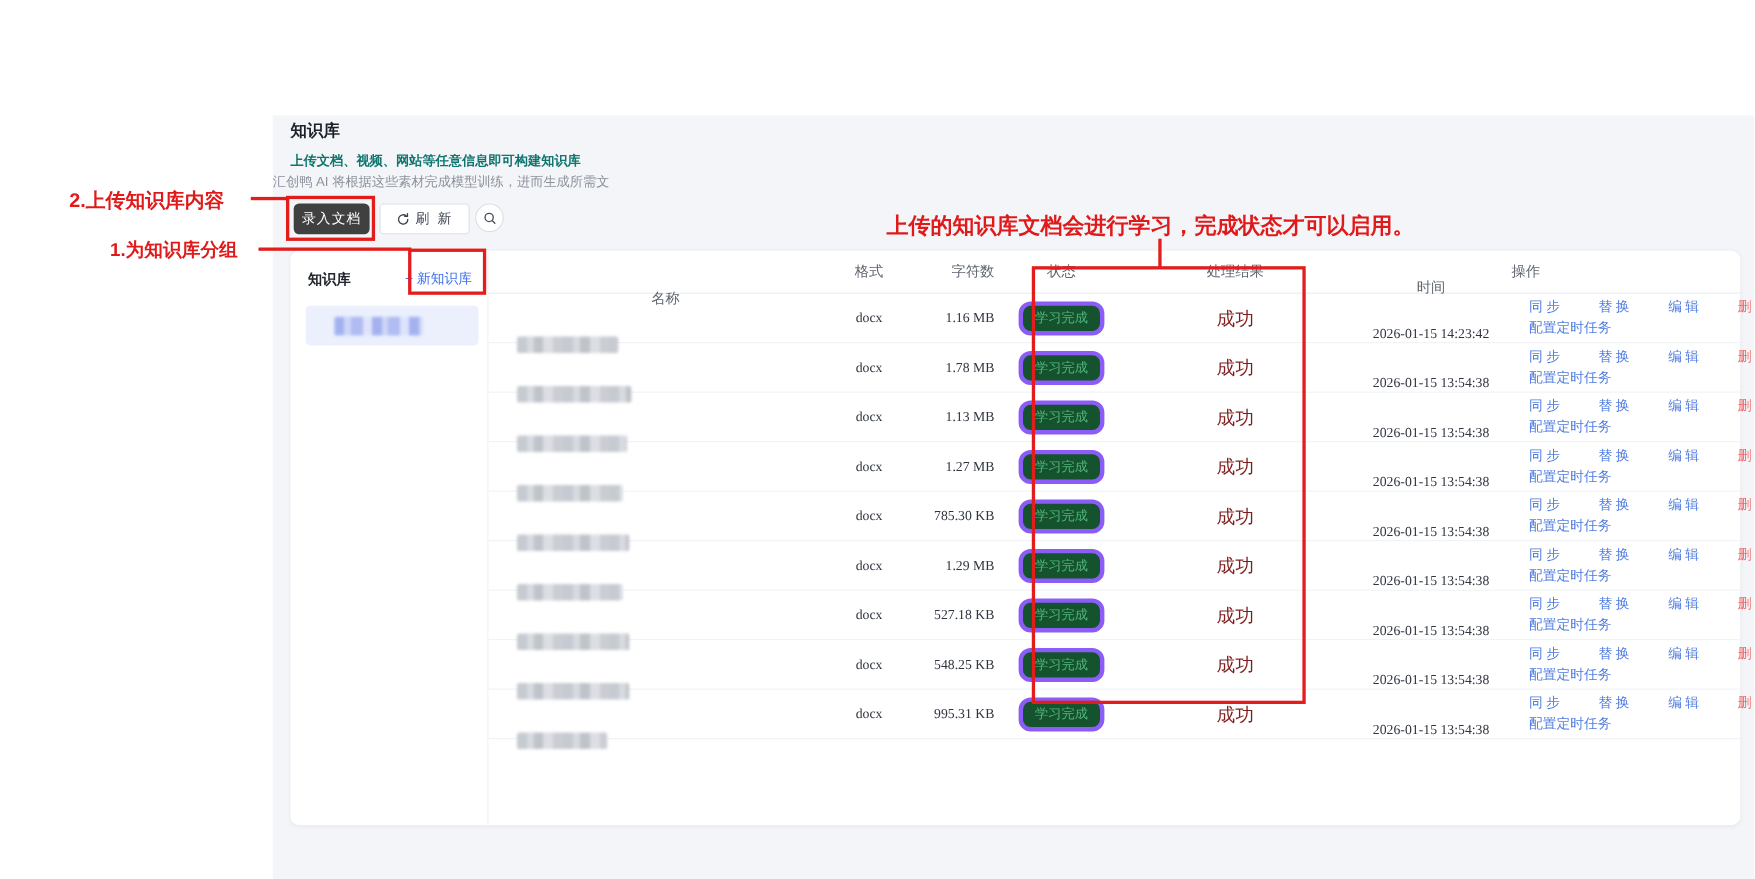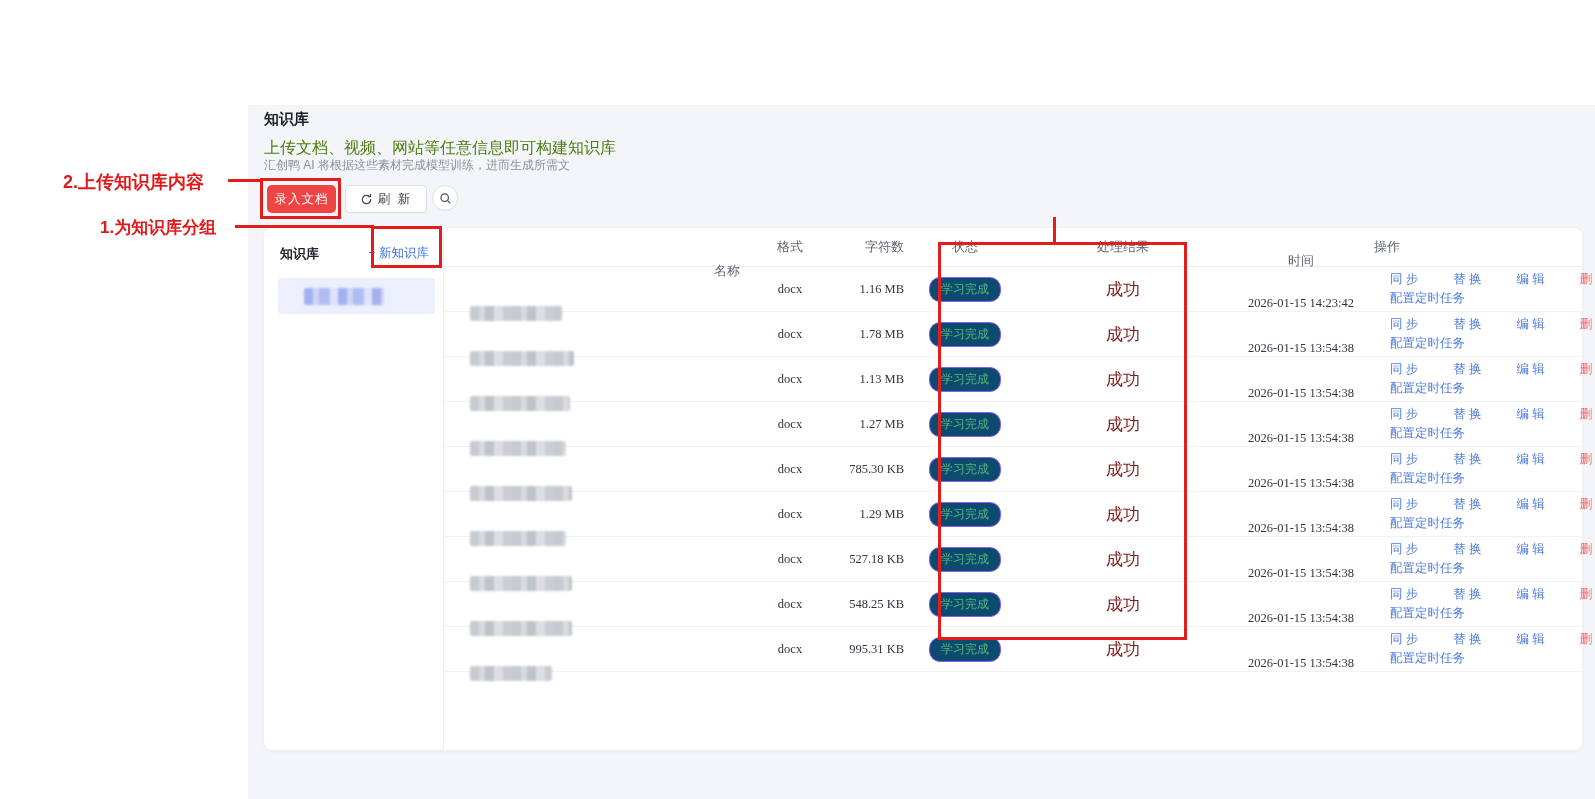--- a/index.html
+++ b/index.html
@@ -5,26 +5,26 @@
   * { margin:0; padding:0; box-sizing:border-box; }
   html,body { width:1595px; height:799px; background:#ffffff; overflow:hidden;
     font-family:"Liberation Sans","DejaVu Sans",sans-serif; }
   .page { position:relative; width:1595px; height:799px; background:#fff; }
 
   
   .content-bg { position:absolute; left:248px; top:105px; right:0; bottom:0; background:#f4f5f8; }
 
   
   .page-title { position:absolute; left:264px; top:110px; font-size:15px; font-weight:bold; color:#1d2129; }
-  .subtitle1 { position:absolute; left:264px; top:138px; font-size:16px; color:#4d7c0f; }
-  .subtitle2 { position:absolute; left:264px; top:157px; font-size:12px; color:#8b919c; }
+  .subtitle1 { position:absolute; left:264px; top:138px; font-size:12px; color:#0f766e;font-weight:bold; }
+  .subtitle2 { position:absolute; left:248px; top:157px; font-size:12px; color:#8b919c; }
 
   
   .btn-primary { position:absolute; left:267px; top:185px; width:69px; height:28px;
-    background:#ef4444; border:none; border-radius:5px; color:#fff; font-size:12.5px;
+    background:#404040; border:none; border-radius:5px; color:#fff; font-size:12.5px;
     letter-spacing:1px; cursor:pointer; font-family:inherit; }
   .btn-refresh { position:absolute; left:345px; top:185px; width:82px; height:28px;
     background:#fff; border:1px solid #dcdfe6; border-radius:4px; color:#3a414e; font-size:12.5px;
     letter-spacing:2px; cursor:pointer; display:flex; align-items:center; justify-content:center; gap:5px;
     font-family:inherit; }
   .btn-search { position:absolute; left:432px; top:185px; width:26px; height:26px;
     background:#fff; border:1px solid #dcdfe6; border-radius:50%; cursor:pointer;
     display:flex; align-items:center; justify-content:center; }
 
   
@@ -40,42 +40,42 @@
     display:flex; align-items:center; padding-left:26px; cursor:pointer; }
   .blur-blue { width:80px; height:17px; border-radius:2px;
     background:repeating-linear-gradient(90deg,#a3b2ef 0 9px,#ccd5f7 9px 15px,#b0bcf2 15px 26px,#dde3fb 26px 34px);
     filter:blur(1.3px); }
 
   
   .table-area { position:absolute; left:180px; top:0; right:0; bottom:0; }
   .thead,.trow { display:flex; align-items:center; }
   .thead { height:39px; border-bottom:1px solid #e9ecf0; }
   .trow { height:45px; border-bottom:1px solid #f0f2f5;font-family:Liberation Serif, serif; }
-  .c-name { flex:0 0 296px; padding-left:26px; text-align:right;margin-top:48px; }
+  .c-name { flex:0 0 296px; padding-left:26px; text-align:center;margin-top:48px; }
   .c-format { flex:0 0 100px; text-align:center; }
   .c-chars { flex:0 0 72px; text-align:right; padding-right:8px; }
   .c-status { flex:0 0 106px; text-align:center; }
   .c-result { flex:0 0 210px; text-align:center; }
   .c-time { flex:0 0 146px; text-align:center;margin-top:28px; }
   .c-actions { flex:1 1 auto; text-align:left; }
   .thead > div { font-size:13px; color:#5f6670; font-weight:500; }
   .cell-text { font-size:12.5px; color:#2f3540; }
   .blur-gray { height:15px; width:92px; border-radius:2px;
     background:repeating-linear-gradient(90deg,#c6cad1 0 9px,#d7dade 9px 15px,#bfc3ca 15px 24px,#dcdee3 24px 33px,#cacdd4 33px 42px);
     filter:blur(1.3px); }
   .trow:nth-child(2) .blur-gray{width:104px}
   .trow:nth-child(3) .blur-gray{width:100px}
   .trow:nth-child(4) .blur-gray{width:96px}
   .trow:nth-child(5) .blur-gray{width:102px}
   .trow:nth-child(6) .blur-gray{width:96px}
   .trow:nth-child(7) .blur-gray{width:102px}
   .trow:nth-child(8) .blur-gray{width:102px}
   .trow:nth-child(9) .blur-gray{width:82px}
-  .badge { display:inline-block; padding:3px 11px; border:1px solid #8b5cf6; color:#53b57d;
-    border-radius:11px; font-size:12px; background:#0c4a6e; }
+  .badge { display:inline-block; padding:3px 11px; border:4px solid #8b5cf6; color:#53b57d;
+    border-radius:11px; font-size:12px; background:#14532d; }
   .result-ok { font-size:17px; color:#7f1d1d; }
   .actions-line { line-height:19px; font-size:12.5px; white-space:nowrap; }
   .act-link { color:#4f7ce0; margin:0 16px; cursor:pointer; text-decoration:none; }
   .act-link.danger { color:#ef6b6b; }
 
   
   .pagination { position:absolute; right:39px; bottom:23px; height:28px; display:flex; align-items:center; }
   .pg-total { font-size:12.5px; color:#4e545e; margin-right:18px; }
   .pg-arrow { font-size:17px; color:#b8bec8; background:none; border:none; cursor:pointer; padding:0 10px; font-family:inherit; }
   .pg-page { font-size:13px; color:#3d6eea; font-weight:600; background:none; border:none; cursor:pointer; padding:0 6px; font-family:inherit; }
@@ -339,19 +339,20 @@
             </div>
           </div>
         </div>
         </div>
 
     </div>
   </div>
 
   <div class="ann ann-step2">2.上传知识库内容</div>
   <div class="ann ann-step1">1.为知识库分组</div>
+  <div class="ann ann-topnote">上传的知识库文档会进行学习，完成状态才可以启用。</div>
   <div class="red-line" id="line-step2"></div>
   <div class="red-line" id="line-step1"></div>
   <div class="red-line" id="line-topnote"></div>
   <div class="red-box" id="box-import"></div>
   <div class="red-box" id="box-newkb"></div>
   <div class="red-box" id="box-status"></div>
 </div>
 
 </body></html>

